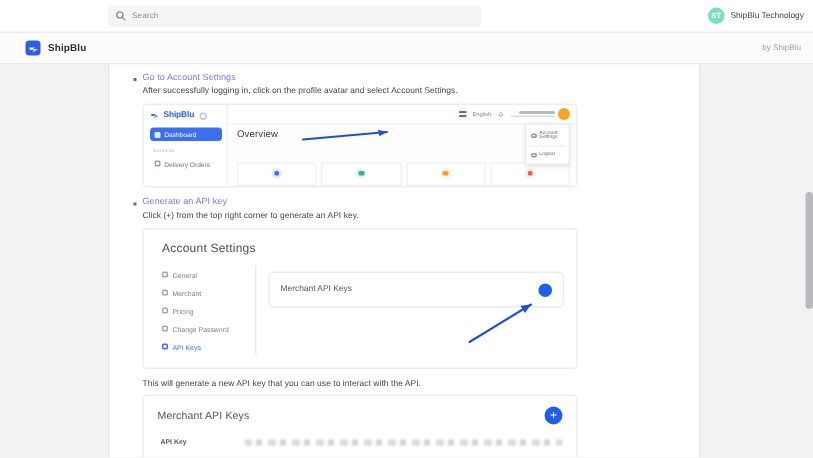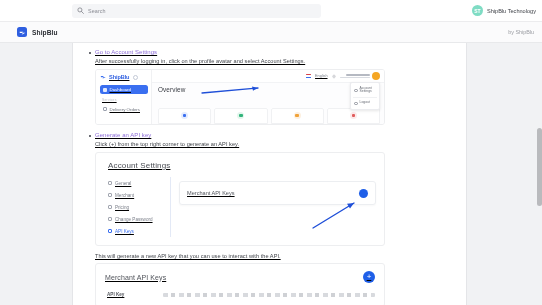--- a/index.html
+++ b/index.html
@@ -76,21 +76,20 @@
     position: relative;
     background: #f1f2f4;
   }
   .left-rail { width: 73px; flex: 0 0 73px; background: #f1f2f4; border-right: 1px solid #e4e5e8; }
   .doc {
     flex: 1 1 auto;
     background: #ffffff;
     padding: 6px 12px 0 16px;
     overflow: hidden;
     position: relative;
-    text-decoration: underline;
   }
   .right-rail { width: 76px; flex: 0 0 76px; background: #f1f2f4; border-left: 1px solid #e4e5e8; }
 
   
   .scrollbar-track {
     position: absolute; right: 0; top: 0; width: 5px; height: 100%;
     background: #f1f2f4;
   }
   .scrollbar-thumb {
     position: absolute; right: 0; top: 85px; width: 5px; height: 78px;

